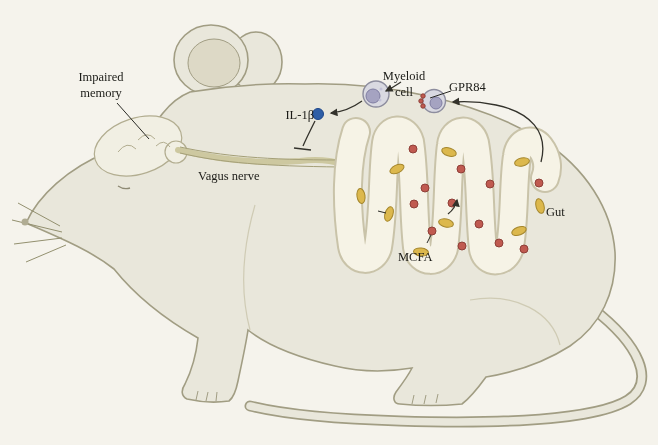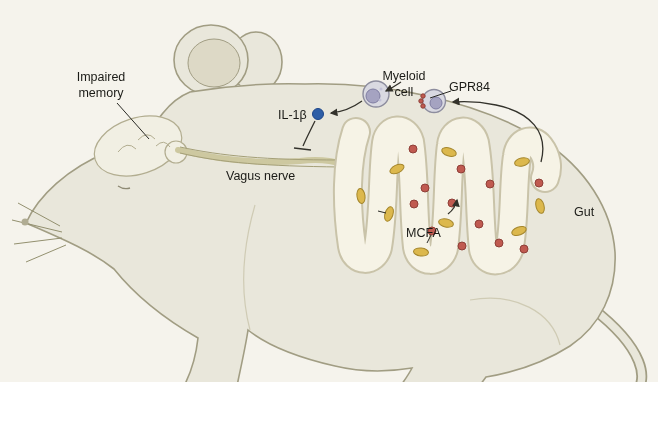--- a/index.html
+++ b/index.html
@@ -1,21 +1,21 @@
 <!DOCTYPE html>
 <html style="--c-background: #f5f3ec; --c-body: #e9e7db; --c-outline: #a19d83; --c-innerear: #ddd9c6; --c-brain: #f1efe3; --c-brainline: #b2ad90; --c-nerve: #cdc8a0; --c-nerveline: #a49f77; --c-gutoutline: #c9c3a9; --c-gutfill: #f6f3e6; --c-bacteria: #dcb84d; --c-mcfa: #c05a50; --c-il1b: #2e5ea6; --c-cell: #d9d9e1; --c-nucleus: #a5a3c1; --c-arrow: #33322b;"><head>
 <meta charset="utf-8">
 <style>
   html,body{margin:0;padding:0;}
   #canvas{
     position:relative;
-    width:658px;height:382px;
+    width:658px;height:445px;
     background:var(--c-background,#f5f3ec);
     overflow:hidden;
-    font-family:Liberation Sans, sans-serif;
+    font-family:Liberation Serif, serif;
   }
   #art{position:absolute;left:0;top:0;}
   .lbl{
     position:absolute;
     font-size:12.5px;
     line-height:1.28;
     color:#1b1b17;
     white-space:pre-line;
     pointer-events:none;
     text-align:right;
@@ -192,27 +192,27 @@
 
     <path class="leader" d="M 117 103 L 149 139"></path>
     <path class="leader" d="M 378 211 L 386 213"></path>
     <path class="leader" d="M 427 243 L 431 235"></path>
     <path class="leader" d="M 451 91 L 430 98"></path>
   </svg>
 
   <div class="lbl center" style="left:54px;top:69px;width:94px;">Impaired
 memory</div>
 
-  <div class="lbl" style="left:198px;top:168px;margin-left:28px;">Vagus nerve</div>
+  <div class="lbl" style="left:198px;top:168px;">Vagus nerve</div>
 
   <div class="lbl center" style="left:369px;top:68px;width:70px;">Myeloid
 cell</div>
 
   <div class="lbl" style="left:449px;top:79px;">GPR84</div>
 
-  <div class="lbl" style="left:278px;top:107px;width:36px;text-align:left;">IL-1β</div>
-
-
-  <div class="lbl" style="left:398px;top:225px;margin-left:8px;">MCFA</div>
-
-  <div class="lbl" style="left:574px;top:204px;">Gut</div>
+  <div class="lbl" style="left:278px;top:107px;width:36px;text-align:right;">IL-1β</div>
+
+
+  <div class="lbl" style="left:398px;top:249px;">MCFA</div>
+
+  <div class="lbl" style="left:546px;top:204px;">Gut</div>
 
 </div>
 
 </body></html>

